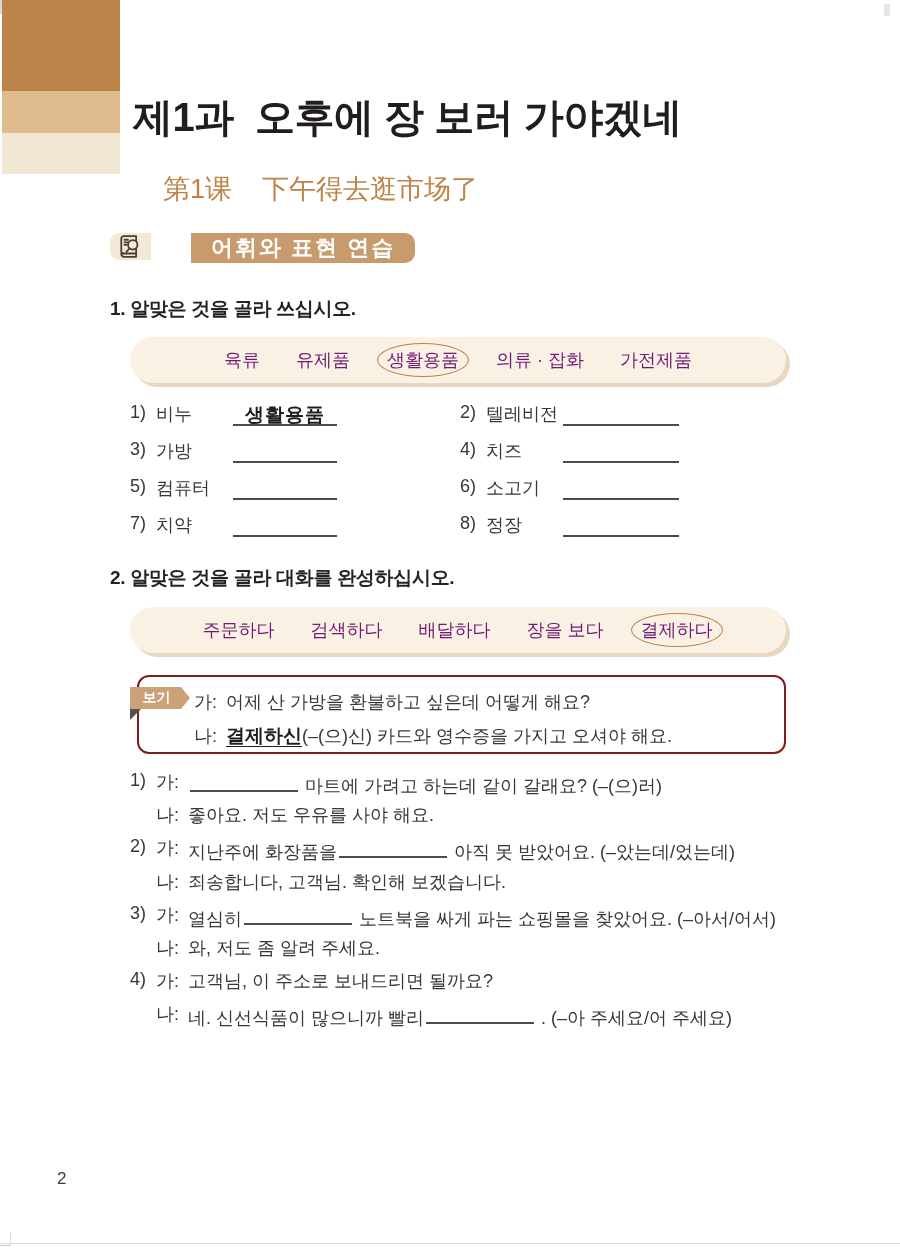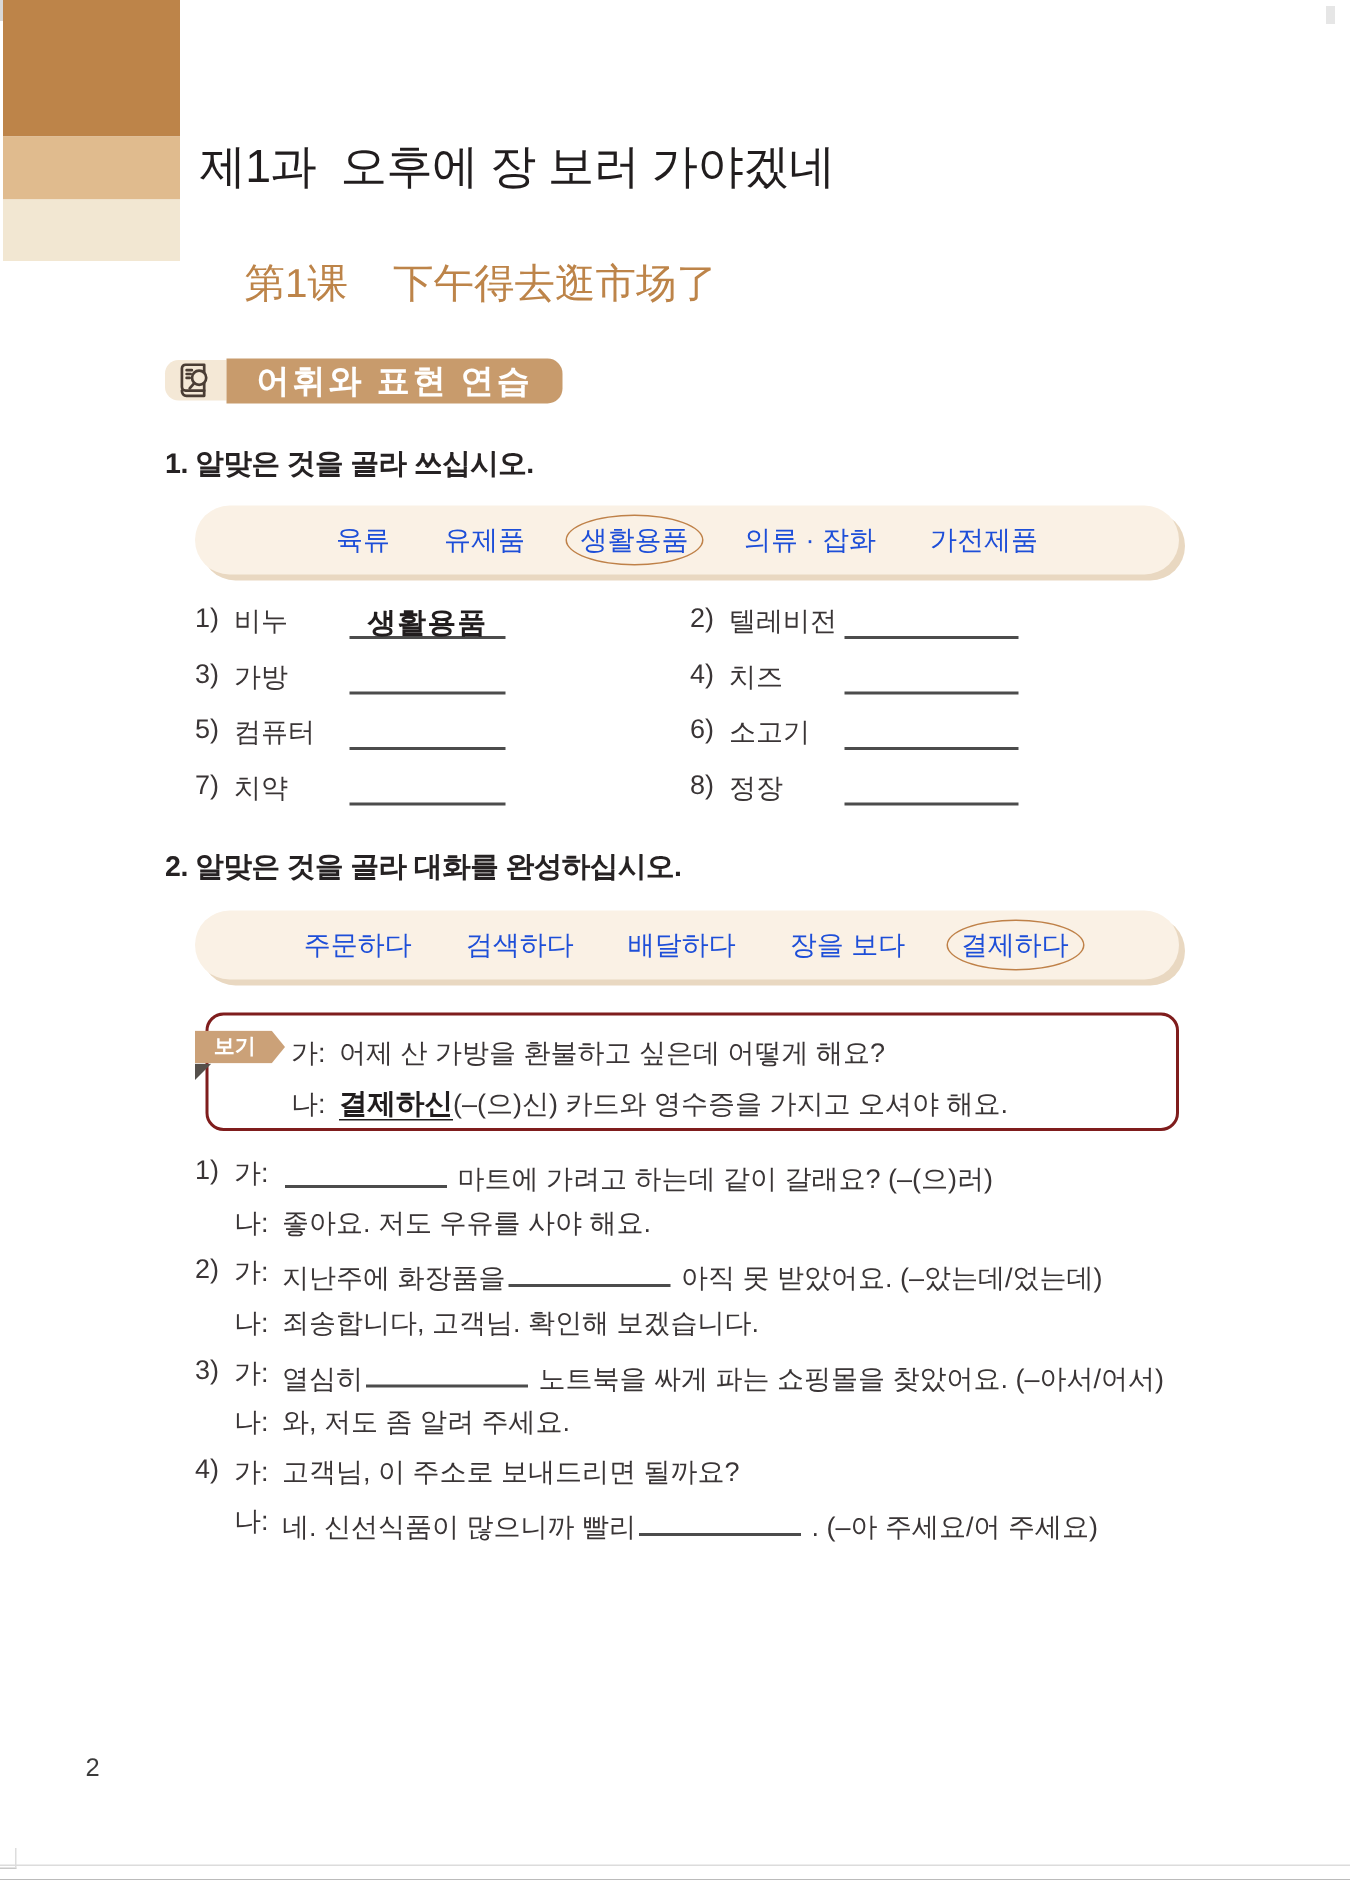--- a/index.html
+++ b/index.html
@@ -6,37 +6,37 @@
   #canvas{position:relative;width:900px;height:1253px;background:#ffffff;overflow:hidden;
           font-family:"Liberation Sans","DejaVu Sans",sans-serif;color:#332e2f;margin:0 auto;}
   .abs{position:absolute;}
 
   
   .blk{position:absolute;left:2px;width:118px;}
   .blk1{top:0;height:91px;background:#bd8449;}
   .blk2{top:91px;height:42px;background:#e0bb8e;}
   .blk3{top:133px;height:41px;background:#f2e7d2;}
 
-  .title-ko{left:133px;top:90px;font-size:31px;font-weight:normal;color:#211d1e;white-space:pre;letter-spacing:-0.5px;}
+  .title-ko{left:133px;top:90px;font-size:40px;font-weight:bold;color:#211d1e;white-space:pre;letter-spacing:-0.5px;}
   .title-zh{left:133px;top:140px;font-size:27px;font-weight:normal;color:#bd8449;white-space:pre;}
   .title-zh .zh-num{margin-right:30px;}
 
   
-  .badge{left:110px;top:233px;height:41px;display:flex;align-items:center;}
+  .badge{left:110px;top:233px;height:41px;display:flex;align-items:flex-start;gap:40px;}
   .badge-icon{width:41px;background:#f4e8d6;border-radius:9px 0 0 9px;display:flex;align-items:center;justify-content:center;}
   .badge-main{background:#c89b6c;color:#fff;font-weight:bold;font-size:22px;letter-spacing:2px;
               padding:0 20px;display:flex;align-items:center;border-radius:0 10px 10px 0;}
 
   .q-title{left:110px;top:296px;font-size:19px;font-weight:bold;color:#262223;letter-spacing:-0.3px;}
   .q2-title{top:565px;}
 
   
   .bank{left:130px;width:656px;height:46px;background:#faf1e5;border-radius:23px;
         box-shadow:4px 4px 0 #e9d8c1;display:flex;align-items:center;justify-content:center;
-        gap:36px;font-size:18px;color:#1d4ed8;}
+        gap:36px;font-size:18px;color:#701a75;}
   .bank1{top:337px;}
   .bank2{top:607px;}
   .circled{border:1.6px solid #bf8148;border-radius:50%;padding:4px 9px;margin:-4px -9px;}
 
   
   .items{left:130px;top:402px;width:680px;display:grid;grid-template-columns:330px 330px;grid-auto-rows:37px;grid-auto-flow:row;}
   .item{display:flex;align-items:flex-start;font-size:18px;color:#3a3536;}
   .item-num{flex:0 0 26px;}
   .item-word{flex:0 0 77px;}
   .blank{border-bottom:2px solid #4c4c4c;height:22px;width:104px;text-align:center;}

